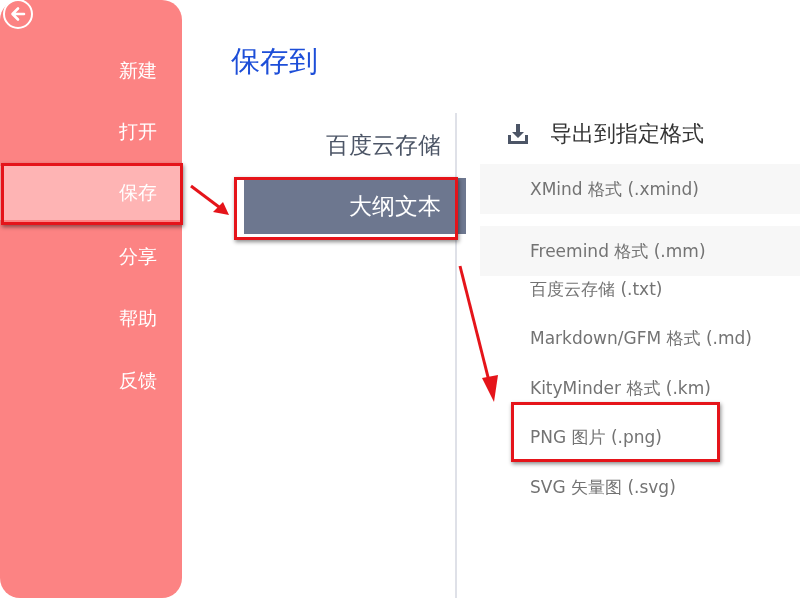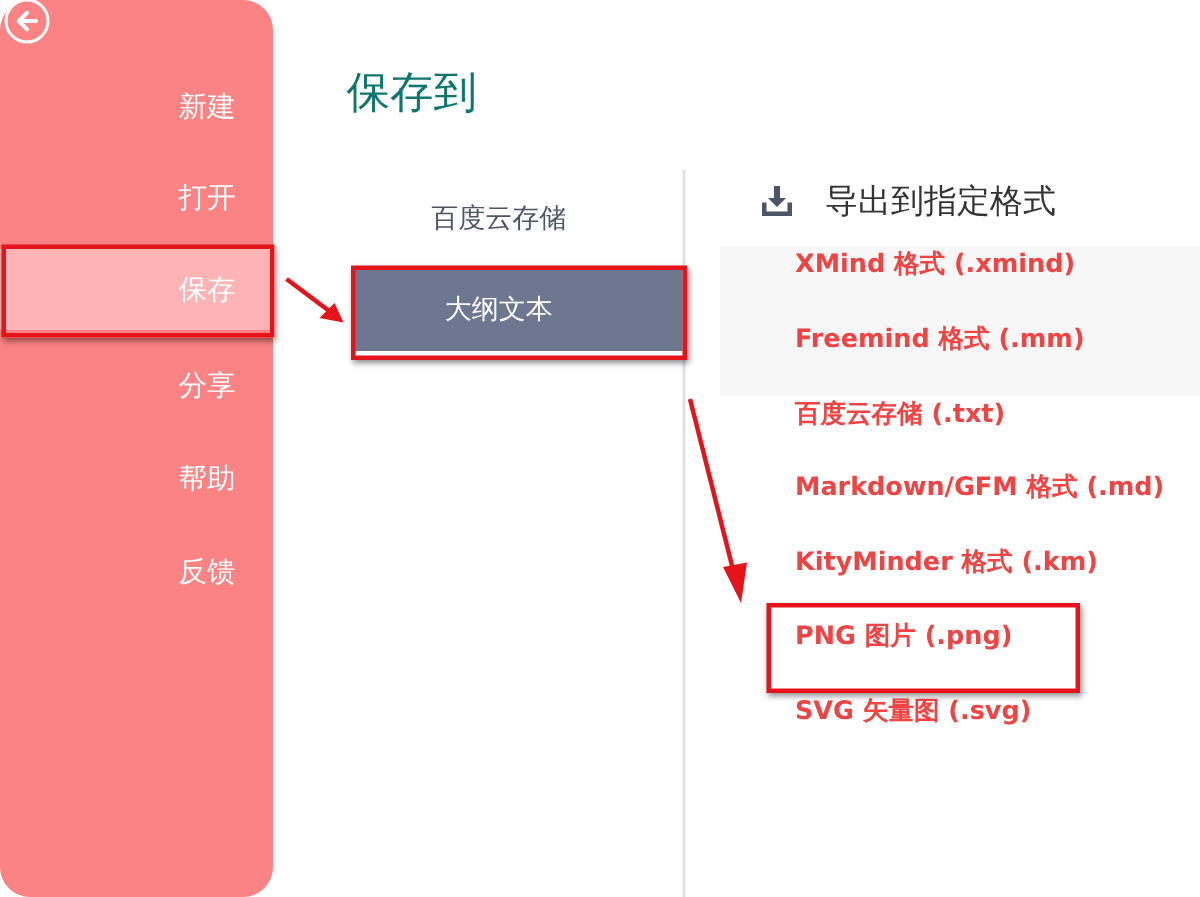--- a/index.html
+++ b/index.html
@@ -3,28 +3,28 @@
 <meta charset="utf-8">
 <style>
   html,body{margin:0;padding:0;}
   body{width:800px;height:598px;position:relative;overflow:hidden;background:#fff;font-family:"DejaVu Sans","Liberation Sans",sans-serif;}
   .sidebar{position:absolute;left:0;top:0;width:182px;height:598px;background:#fc8383;border-radius:20px;}
   .back-btn{position:absolute;left:3px;top:0;width:30px;height:30px;border:2px solid #fff;border-radius:50%;box-sizing:border-box;top:-1px;display:flex;align-items:center;justify-content:center;cursor:pointer;}
   .back-btn svg{width:18px;height:18px;}
   .nav-item{position:absolute;left:0;width:182px;height:54px;display:flex;align-items:center;justify-content:flex-end;box-sizing:border-box;padding-right:25px;color:#fff;font-size:19px;cursor:pointer;}
   .nav-item.active{background:#feb4b4;}
   .hl{position:absolute;border:3px solid #e5141a;box-sizing:border-box;box-shadow:1px 2px 4px rgba(0,0,0,.45);pointer-events:none;}
-  .title{position:absolute;left:231px;top:42px;font-size:29px;color:#0f766e;}
+  .title{position:absolute;left:231px;top:42px;font-size:29px;color:#1d4ed8;}
   .divider{position:absolute;left:455px;top:113px;width:2px;height:485px;background:#dfe1e8;}
-  .sub-item{position:absolute;left:234px;width:222px;height:56px;display:flex;align-items:center;justify-content:center;box-sizing:border-box;padding-right:25px;font-size:18px;color:#4c5566;cursor:pointer;}
+  .sub-item{position:absolute;left:244px;width:222px;height:56px;display:flex;align-items:center;justify-content:flex-end;box-sizing:border-box;padding-right:25px;font-size:23px;color:#4c5566;cursor:pointer;}
   .sub-item.active{background:#6d778f;color:#fff;}
   .panel-head{position:absolute;left:506px;top:116px;height:36px;display:flex;align-items:center;}
   .panel-head svg{width:24px;height:24px;margin-right:20px;}
   .panel-head span{font-size:22px;color:#333;}
-  .fmt{position:absolute;left:480px;width:320px;height:50px;display:flex;box-sizing:border-box;padding-left:50px;font-size:17px;color:#ef4444;cursor:pointer;font-weight:bold;}
+  .fmt{position:absolute;left:480px;width:320px;height:50px;display:flex;align-items:center;box-sizing:border-box;padding-left:50px;font-size:17px;color:#737373;cursor:pointer;}
   .fmt.shaded{background:#f7f7f7;}
   .arrow{position:absolute;pointer-events:none;}
 </style>
 </head>
 <body>
 
 <div class="sidebar">
   <div class="back-btn">
     <svg viewBox="0 0 18 18">
         <path d="M15 9H4M9 3.5L3.5 9 9 14.5" fill="none" stroke="#fff" stroke-width="2.6" stroke-linecap="round" stroke-linejoin="round"></path>
@@ -65,21 +65,21 @@
   <svg viewBox="0 0 24 24">
     <path d="M10 2h4v8h4l-6 6-6-6h4z" fill="#4c5566"></path>
     <path d="M2 13h3v6h14v-6h3v9H2z" fill="#4c5566"></path>
   </svg>
   <span>导出到指定格式</span>
 </div>
 
 <div class="fmt shaded" style="top:164px">
     <span>XMind 格式 (.xmind)</span>
   </div>
-<div class="fmt shaded" style="top:214px">
+<div class="fmt shaded" style="top:226px">
     <span>Freemind 格式 (.mm)</span>
   </div>
 <div class="fmt" style="top:264px">
     <span>百度云存储 (.txt)</span>
   </div>
 <div class="fmt" style="top:313px">
     <span>Markdown/GFM 格式 (.md)</span>
   </div>
 <div class="fmt" style="top:363px">
     <span>KityMinder 格式 (.km)</span>

